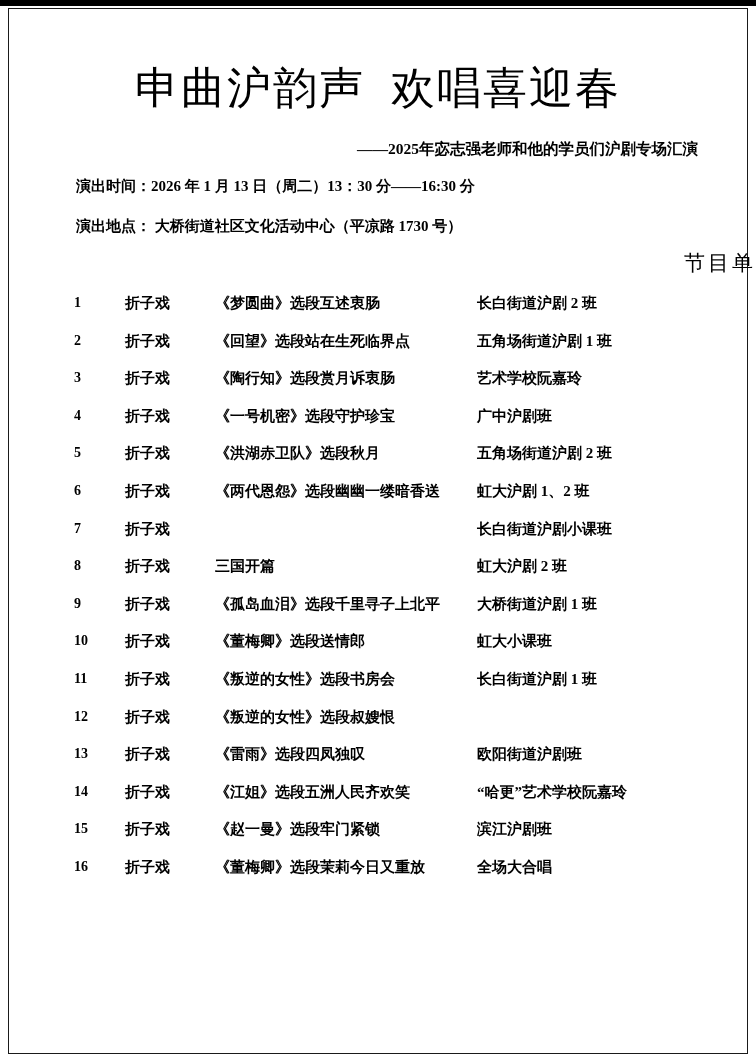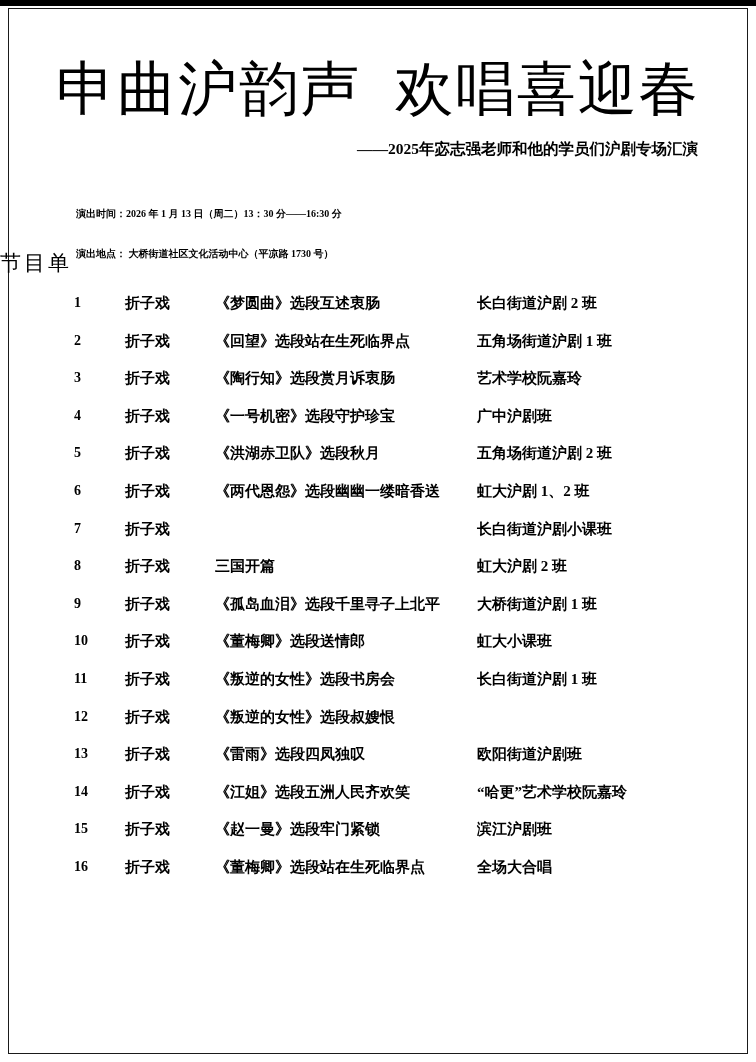--- a/index.html
+++ b/index.html
@@ -47,57 +47,56 @@
   }
 
   
   .main-title {
     position: absolute;
     left: 0;
     top: 58px;
     width: 756px;
     text-align: center;
     font-family: "Liberation Serif", "DejaVu Serif", serif;
-    font-size: 59px;
+    font-size: 44px;
     line-height: 62px;
     font-weight: 400;
     letter-spacing: 2px;
     white-space: pre;
   }
   .subtitle {
     position: absolute;
     right: 58px;
     top: 138px;
     font-size: 15.5px;
     line-height: 22px;
     font-weight: 700;
     letter-spacing: 0px;
     white-space: pre;
   }
 
   
   .info-line {
     position: absolute;
     left: 76px;
-    font-size: 10px;
+    font-size: 15px;
     line-height: 24px;
     font-weight: 700;
     white-space: pre;
-    margin-top: 28px;
   }
   .info-time  { top: 174px; }
   .info-place { top: 214px; }
 
   
   .section-heading {
     position: absolute;
     left: 0;
     top: 248px;
     width: 756px;
-    text-align: left;
+    text-align: right;
     font-size: 21px;
     line-height: 30px;
     font-weight: 400;
     letter-spacing: 3px;
   }
 
   
   .program-list {
     position: absolute;
     left: 0;
@@ -151,17 +150,17 @@
         <div class="program-row"><div class="cell col-index">6</div><div class="cell col-category">折子戏</div><div class="cell col-title">《两代恩怨》选段幽幽一缕暗香送</div><div class="cell col-troupe">虹大沪剧 1、2 班</div></div>
         <div class="program-row"><div class="cell col-index">7</div><div class="cell col-category">折子戏</div><div class="cell col-troupe">长白街道沪剧小课班</div></div>
         <div class="program-row"><div class="cell col-index">8</div><div class="cell col-category">折子戏</div><div class="cell col-title">三国开篇</div><div class="cell col-troupe">虹大沪剧 2 班</div></div>
         <div class="program-row"><div class="cell col-index">9</div><div class="cell col-category">折子戏</div><div class="cell col-title">《孤岛血泪》选段千里寻子上北平</div><div class="cell col-troupe">大桥街道沪剧 1 班</div></div>
         <div class="program-row"><div class="cell col-index">10</div><div class="cell col-category">折子戏</div><div class="cell col-title">《董梅卿》选段送情郎</div><div class="cell col-troupe">虹大小课班</div></div>
         <div class="program-row"><div class="cell col-index">11</div><div class="cell col-category">折子戏</div><div class="cell col-title">《叛逆的女性》选段书房会</div><div class="cell col-troupe">长白街道沪剧 1 班</div></div>
         <div class="program-row"><div class="cell col-index">12</div><div class="cell col-category">折子戏</div><div class="cell col-title">《叛逆的女性》选段叔嫂恨</div></div>
         <div class="program-row"><div class="cell col-index">13</div><div class="cell col-category">折子戏</div><div class="cell col-title">《雷雨》选段四凤独叹</div><div class="cell col-troupe">欧阳街道沪剧班</div></div>
         <div class="program-row"><div class="cell col-index">14</div><div class="cell col-category">折子戏</div><div class="cell col-title">《江姐》选段五洲人民齐欢笑</div><div class="cell col-troupe">“哈更”艺术学校阮嘉玲</div></div>
         <div class="program-row"><div class="cell col-index">15</div><div class="cell col-category">折子戏</div><div class="cell col-title">《赵一曼》选段牢门紧锁</div><div class="cell col-troupe">滨江沪剧班</div></div>
-        <div class="program-row"><div class="cell col-index">16</div><div class="cell col-category">折子戏</div><div class="cell col-title">《董梅卿》选段站在生死临界点</div><div class="cell col-troupe">全场大合唱</div></div>
+        <div class="program-row"><div class="cell col-index">16</div><div class="cell col-category">折子戏</div><div class="cell col-title">《董梅卿》选段茉莉今日又重放</div><div class="cell col-troupe">全场大合唱</div></div>
       </div>
 
   </div>
 </div>
 
 </body></html>

